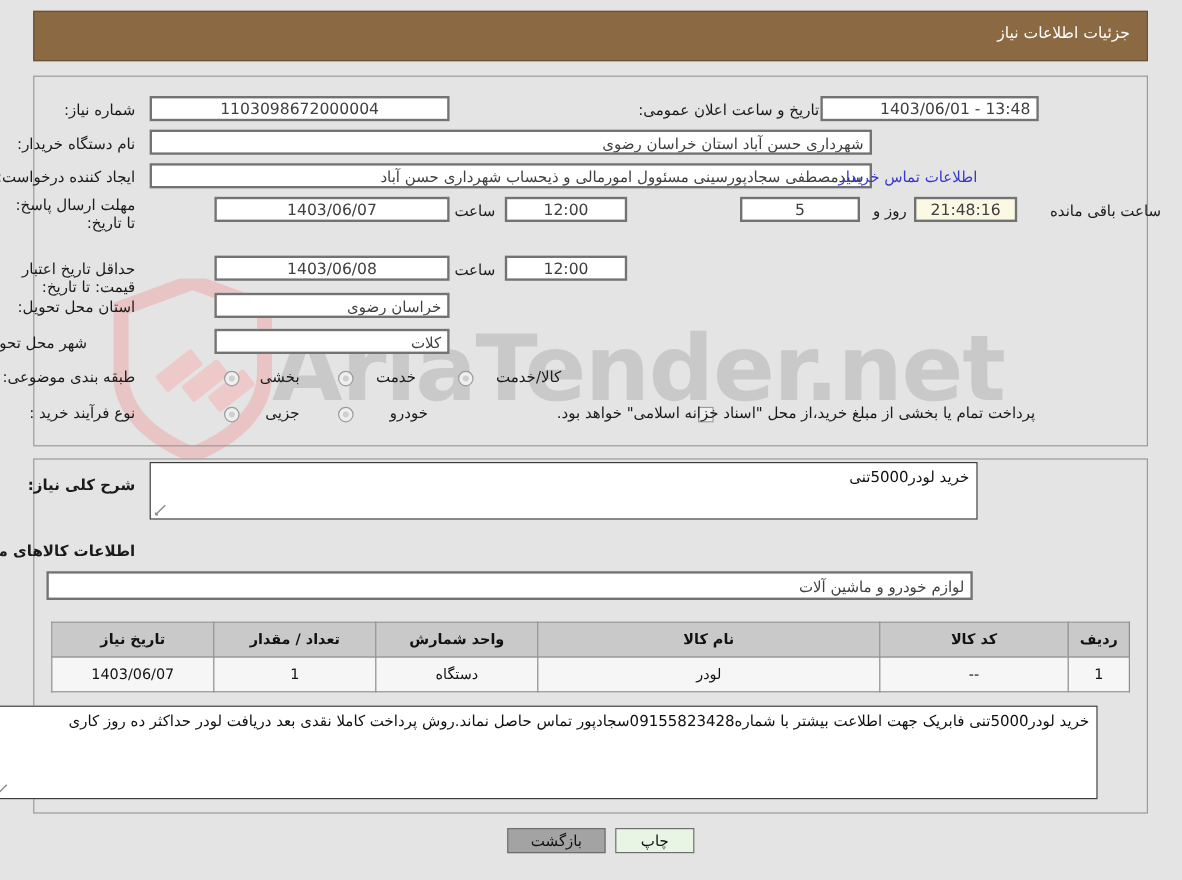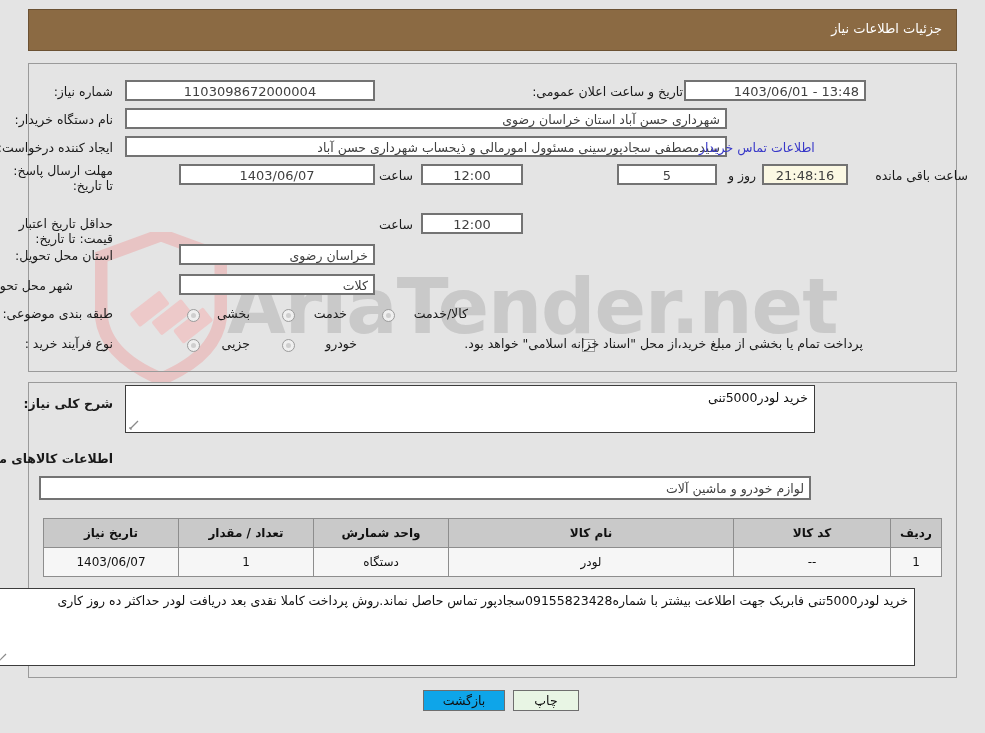--- a/index.html
+++ b/index.html
@@ -207,21 +207,21 @@
     box-sizing: border-box;
     padding: 0;
     height: 21px;
     line-height: 19px;
     text-align: center;
     cursor: pointer;
     z-index: 12;
     font-family: "DejaVu Sans", "Liberation Sans", sans-serif;
   }
   #btn-print  { background: #e8f5e4; color: #111; left: 513px; top: 690px; width: 66px; }
-  #btn-back   { background: #0ea5e9; color: #111; left: 423px; top: 690px; width: 82px; }
+  #btn-back   { background: #a3a3a3; color: #111; left: 423px; top: 690px; width: 82px; }
 </style>
 </head>
 <body>
 
 <div id="page">
 
   <div class="watermark">
     <div class="wm-inner">
       <svg class="wm-shield" viewBox="0 0 132 150">
         <path d="M66 3 L126 25 L126 78 Q126 122 66 147 Q6 122 6 78 L6 25 Z" fill="none" stroke="#e8c4c4" stroke-width="13"></path>
@@ -257,20 +257,21 @@
   <div class="lbl w" style="right:872px; top:163px; width:100px; text-align:right;">مهلت ارسال پاسخ: تا تاریخ:</div>
   <div class="fld ltrnum" style="right:610px; top:164px; width:196px;">1403/06/07</div>
   <div class="lbl" style="right:572px; top:168px;">ساعت</div>
   <div class="fld ltrnum" style="right:462px; top:164px; width:102px;">12:00</div>
   <div class="fld ltrnum" style="right:268px; top:164px; width:100px;">5</div>
   <div class="lbl" style="right:229px; top:168px;">روز و</div>
   <div class="fld ltrnum cream" style="right:137px; top:164px; width:86px;">21:48:16</div>
   <div class="lbl" style="right:17px; top:168px;">ساعت باقی مانده</div>
 
   <div class="lbl w" style="right:872px; top:216px; width:104px; text-align:right; line-height:15px;">حداقل تاریخ اعتبار قیمت: تا تاریخ:</div>
+  <div class="fld ltrnum" style="right:610px; top:213px; width:196px;">1403/06/08</div>
   <div class="lbl" style="right:572px; top:217px;">ساعت</div>
   <div class="fld ltrnum" style="right:462px; top:213px; width:102px;">12:00</div>
 
   <div class="lbl" style="right:872px; top:248px;">استان محل تحویل:</div>
   <div class="fld right" style="right:610px; top:244px; width:196px;">خراسان رضوی</div>
 
   <div class="lbl" style="right:912px; top:278px;">شهر محل تحویل:</div>
   <div class="fld right" style="right:610px; top:274px; width:196px;">کلات</div>
 
   <div class="lbl" style="right:872px; top:306px;">طبقه بندی موضوعی:</div>

